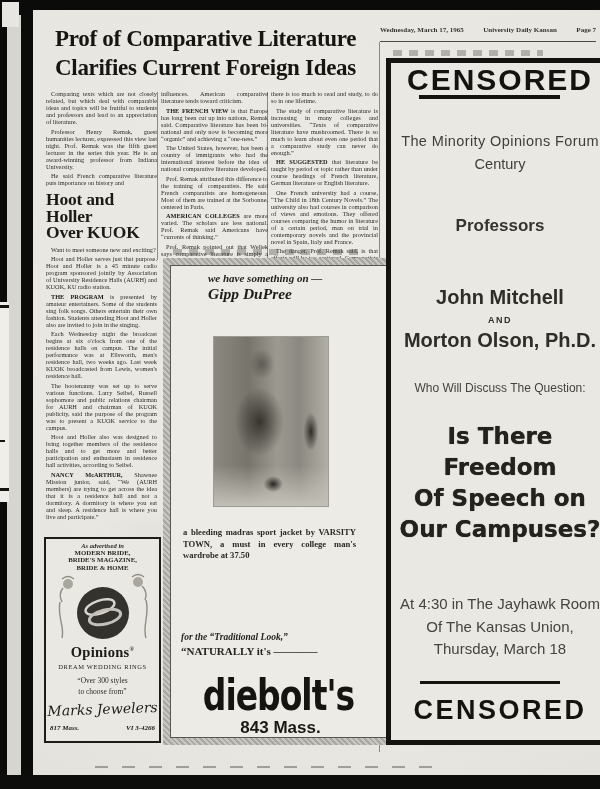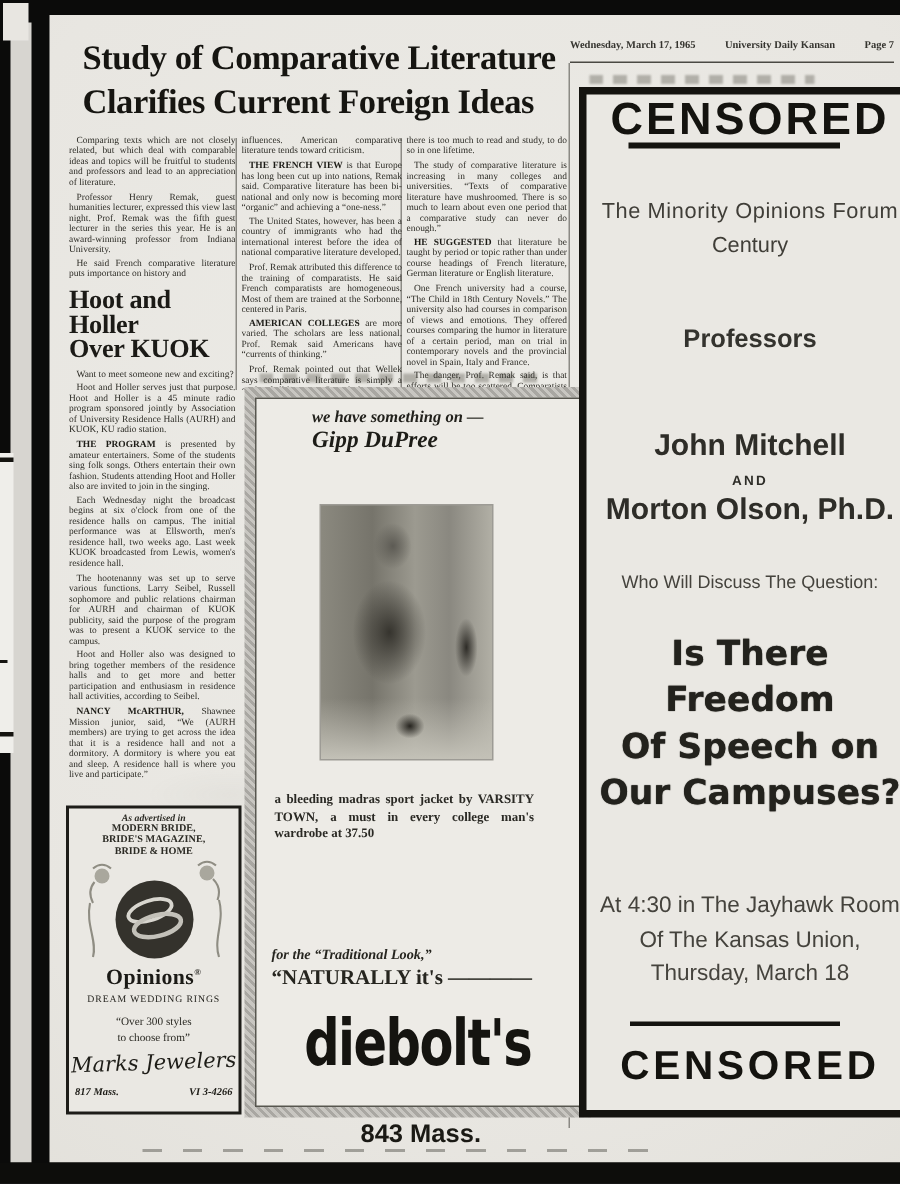--- a/index.html
+++ b/index.html
@@ -69,26 +69,26 @@
              radial-gradient(18px 22px at 42% 16%, #5d5b54 0%, rgba(93,91,84,0) 70%),
              radial-gradient(34px 48px at 40% 50%, #36342e 0%, rgba(54,52,46,0) 72%),
              radial-gradient(10px 26px at 85% 56%, #2e2c27 0%, rgba(46,44,39,0) 75%),
              radial-gradient(13px 11px at 52% 87%, #26241f 0%, rgba(38,36,31,0) 75%),
              linear-gradient(0deg, #c3c1b7 0%, rgba(195,193,183,0) 24%),
              linear-gradient(90deg, #8b897f 0%, #76746b 30%, #9c9a90 55%, #8a8880 75%, #b1afa5 100%);}
   .db-body{position:absolute;left:12px;top:261px;width:173px;font-size:8.6px;line-height:11.5px;
            font-weight:bold;text-align:justify;color:#2a2924;}
   .db-tag1{position:absolute;left:10px;top:366px;font-size:9.5px;font-style:italic;
            font-weight:bold;color:#26251f;}
-  .db-tag2{position:absolute;left:10px;top:379px;font-size:14px;font-weight:bold;color:#26251f;}
+  .db-tag2{position:absolute;left:10px;top:379px;font-size:11px;font-weight:bold;color:#26251f;}
   .db-logo{position:absolute;left:0;right:0;top:404px;text-align:center;
            font-family:"DejaVu Sans",sans-serif;font-weight:bold;font-size:33px;
            letter-spacing:-1px;color:#151410;transform:scaleY(1.3);transform-origin:top center;}
   .db-addr{position:absolute;left:4px;right:0;top:452px;text-align:center;
-           font-family:"Liberation Sans",sans-serif;font-weight:bold;font-size:17px;color:#1a1914;margin-top:28px;}
+           font-family:"Liberation Sans",sans-serif;font-weight:bold;font-size:17px;color:#1a1914;}
   
   .censored{position:absolute;left:353px;top:48px;width:228px;height:687px;box-sizing:border-box;
             border:5px solid #14130f;background:#eae8e3;text-align:center;
             font-family:"Liberation Sans",sans-serif;}
   .cs{position:absolute;left:0;right:0;}
   .cs-top{top:0px;font-size:30px;font-weight:bold;letter-spacing:2px;color:#14130f;}
   .cs-rule1{top:32px;left:28px;width:141px;height:4px;background:#14130f;position:absolute;}
   .cs-forum{top:70px;font-size:14.5px;color:#403e38;letter-spacing:.4px;}
   .cs-presents{top:93px;font-size:14.5px;color:#403e38;}
   .cs-prof{top:153px;font-size:17px;font-weight:bold;color:#343items2e;color:#34332e;}
@@ -121,21 +121,21 @@
     <div class="masthead">
       <span>Wednesday, March 17, 1965</span>
       <span>University Daily Kansan</span>
       <span>Page 7</span>
     </div>
     <div class="masthead-rule"></div>
     <div class="smudge" style="left:360px;top:40px;width:150px;height:6px;"></div>
     <div class="smudge" style="left:140px;top:239px;width:185px;height:6px;"></div>
 
     <div class="headline">
-      <div>Study of Comparative Literature</div>
+      <div>Prof of Comparative Literature</div>
       <div>Clarifies Current Foreign Ideas</div>
     </div>
 
     <div class="vrule" style="left:124px;top:82px;height:168px;"></div>
     <div class="vrule" style="left:234px;top:82px;height:168px;"></div>
     <div class="vrule" style="left:346px;top:32px;height:710px;"></div>
 
     <div class="col" style="left:13px;top:80px;width:111px;height:448px;overflow:hidden;">
       <p class="bp">Comparing texts which are not closely related, but which deal with comparable ideas and topics will be fruitful to students and professors and lead to an appreciation of literature.</p>
       <p class="bp">Professor Henry Remak, guest humanities lecturer, expressed this view last night. Prof. Remak was the fifth guest lecturer in the series this year. He is an award-winning professor from Indiana University.</p>

